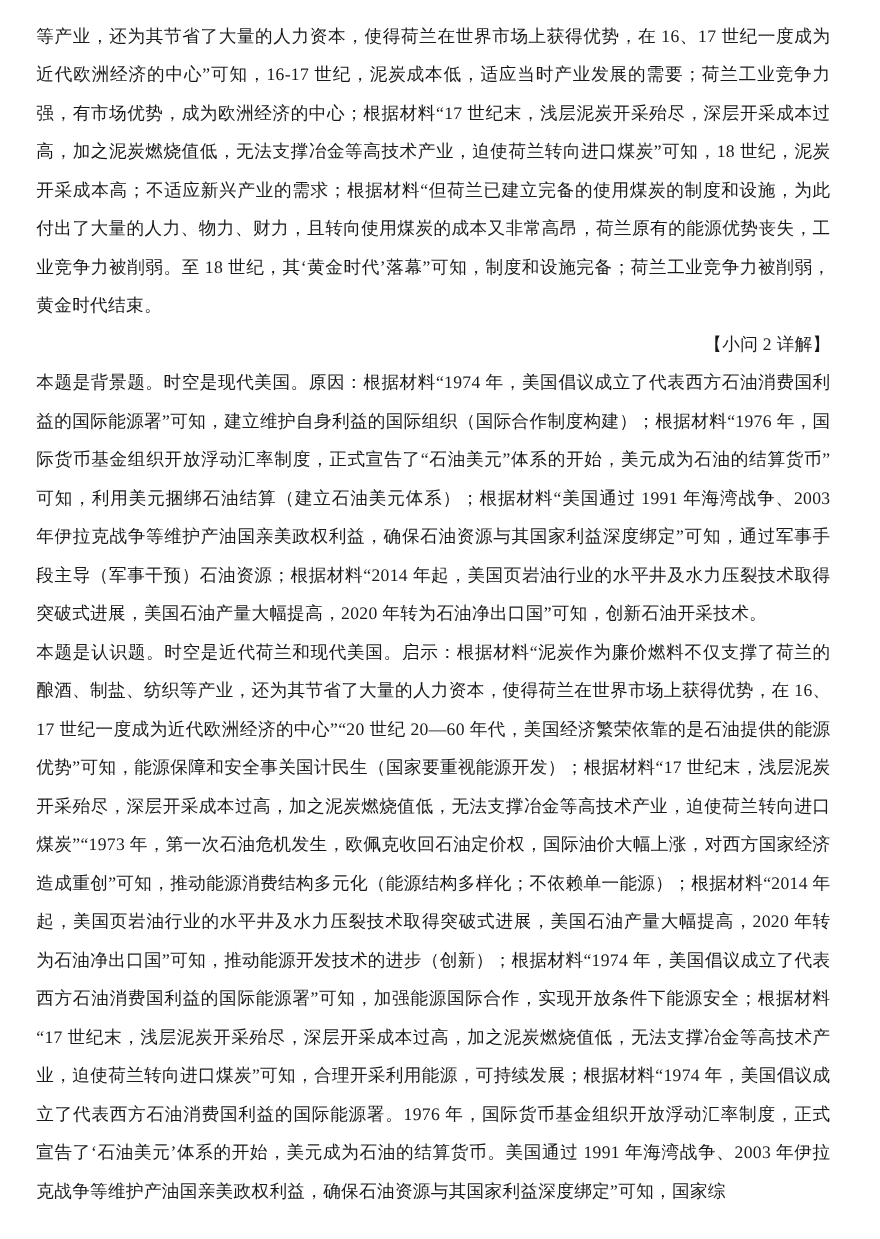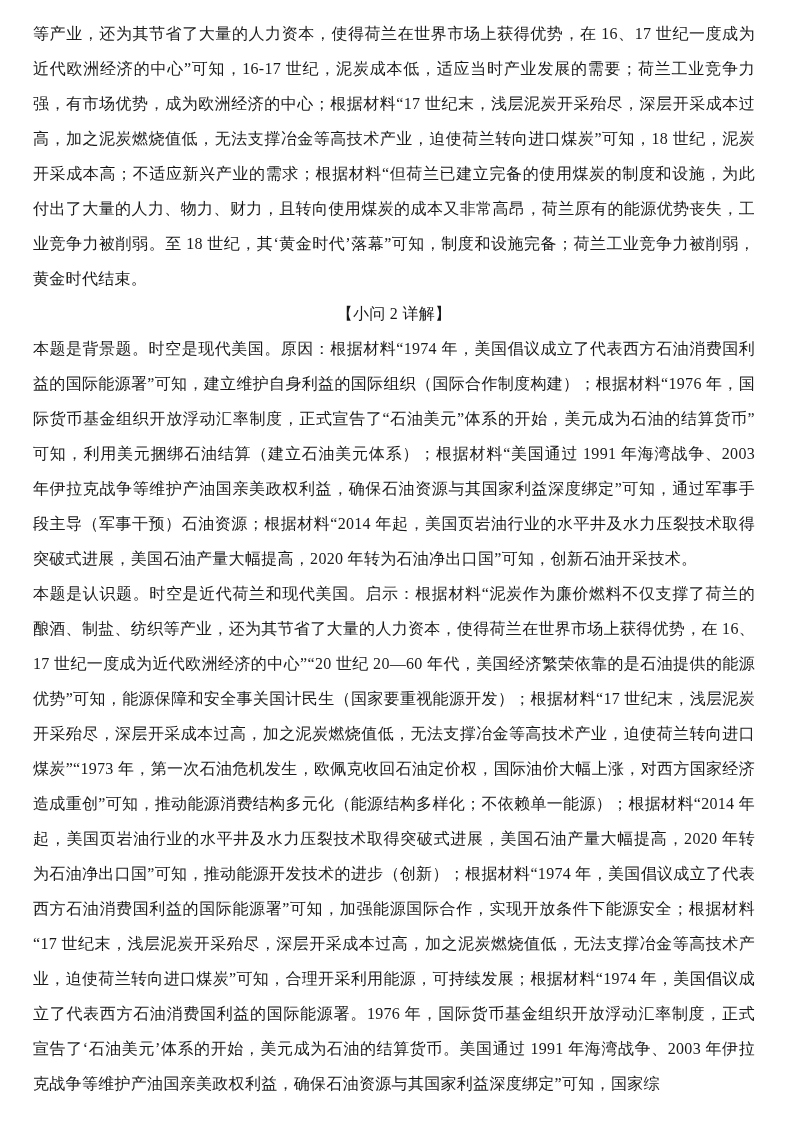--- a/index.html
+++ b/index.html
@@ -26,21 +26,21 @@
   .para {
     margin: 0;
     font-size: 16px;
     line-height: 35px;
     text-align: justify;
     text-justify: inter-ideograph;
     letter-spacing: 0.3px;
     word-break: break-all;
   }
   .para.heading {
-    text-align: center;
+    text-align: right;
     letter-spacing: 0.3px;
   }
 </style>
 </head>
 <body>
 
 <div class="page">
   <div class="content">
     <p class="para">等产业，还为其节省了大量的人力资本，使得荷兰在世界市场上获得优势，在 16、17 世纪一度成为近代欧洲经济的中心”可知，16-17 世纪，泥炭成本低，适应当时产业发展的需要；荷兰工业竞争力强，有市场优势，成为欧洲经济的中心；根据材料“17 世纪末，浅层泥炭开采殆尽，深层开采成本过高，加之泥炭燃烧值低，无法支撑冶金等高技术产业，迫使荷兰转向进口煤炭”可知，18 世纪，泥炭开采成本高；不适应新兴产业的需求；根据材料“但荷兰已建立完备的使用煤炭的制度和设施，为此付出了大量的人力、物力、财力，且转向使用煤炭的成本又非常高昂，荷兰原有的能源优势丧失，工业竞争力被削弱。至 18 世纪，其‘黄金时代’落幕”可知，制度和设施完备；荷兰工业竞争力被削弱，黄金时代结束。</p>
     <p class="para heading">【小问 2 详解】</p>

